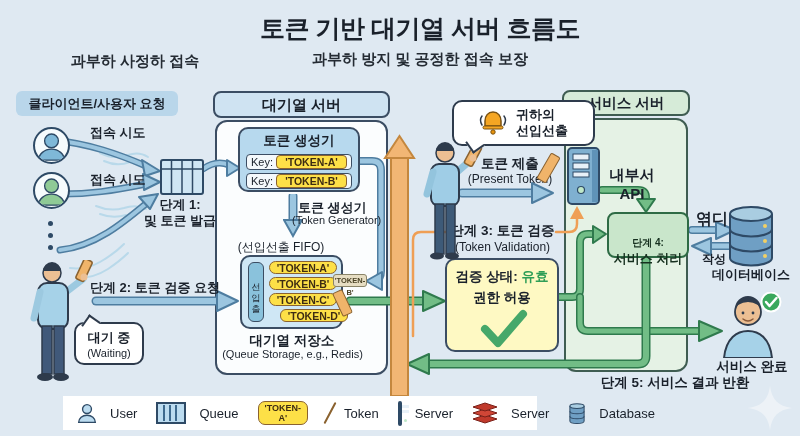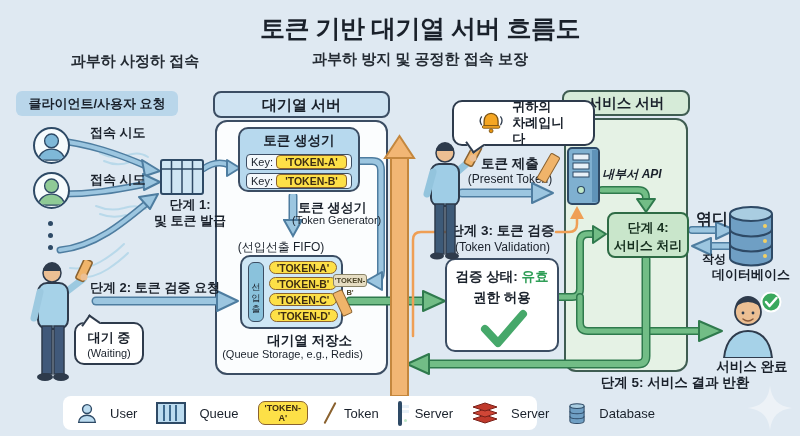--- a/index.html
+++ b/index.html
@@ -162,21 +162,21 @@
 
   <div class="abs" style="left:160px;top:159px;">
     <svg width="44" height="36" viewBox="0 0 44 36">
       <rect x="1" y="1" width="42" height="34" rx="2" fill="#cfe6f4" stroke="#2e4a66" stroke-width="2"></rect>
       <line x1="1" y1="10" x2="43" y2="10" stroke="#2e4a66" stroke-width="1.5"></line>
       <line x1="11.5" y1="1" x2="11.5" y2="35" stroke="#2e4a66" stroke-width="1.5"></line>
       <line x1="22" y1="1" x2="22" y2="35" stroke="#2e4a66" stroke-width="1.5"></line>
       <line x1="32.5" y1="1" x2="32.5" y2="35" stroke="#2e4a66" stroke-width="1.5"></line>
     </svg>
   </div>
-  <div class="abs ctr b" style="left:140px;top:197px;width:100px;font-size:13px;line-height:16px;">
+  <div class="abs ctr b" style="left:130px;top:197px;width:100px;font-size:13px;line-height:16px;">
     <div>단계 1:</div>
     <div>및 토큰 발급</div>
   </div>
 
   <div class="abs" style="left:26px;top:260px;">
     <svg width="78" height="126" viewBox="0 0 78 126">
       <line x1="40" y1="32" x2="57" y2="19" stroke="#9cc9e0" stroke-width="7" stroke-linecap="round"></line>
       <rect x="54" y="-1" width="9" height="22" rx="2" fill="#f0b46a" stroke="#8a6230" stroke-width="1.5" transform="rotate(25 58 9)"></rect>
       <circle cx="58" cy="17" r="3.5" fill="#ecbf93"></circle>
       <rect x="12" y="23" width="30" height="46" rx="9" fill="#a6d2e8" stroke="#2e3b4c" stroke-width="2"></rect>
@@ -220,32 +220,32 @@
   <div class="abs ctr" style="left:226px;top:239px;width:110px;font-size:12px;">(선입선출 FIFO)</div>
 
   <div class="abs" style="left:240px;top:255px;width:103px;height:74px;background:#cfe7f5;border:2px solid #3b4d63;border-radius:10px;box-sizing:border-box;">
     <div style="position:absolute;left:6px;top:5px;width:16px;height:60px;background:#8ac2dc;border:1.5px solid #3b4d63;border-radius:6px;box-sizing:border-box;
                 display:flex;flex-direction:column;align-items:center;justify-content:center;font-size:9px;line-height:10px;writing-mode:vertical-rl;letter-spacing:2px;">
       <span>선입출</span>
     </div>
     <div class="pill" style="position:absolute;left:27px;top:4px;width:68px;height:13px;font-size:10.5px;line-height:12px;">'TOKEN-A'</div>
     <div class="pill" style="position:absolute;left:27px;top:20px;width:68px;height:13px;font-size:10.5px;line-height:12px;">'TOKEN-B'</div>
     <div class="pill" style="position:absolute;left:27px;top:36px;width:68px;height:13px;font-size:10.5px;line-height:12px;">'TOKEN-C'</div>
-    <div class="pill" style="position:absolute;left:28px;top:52px;width:68px;height:13px;font-size:10.5px;line-height:12px;">'TOKEN-D'</div>
-  </div>
-  <div class="abs ctr b" style="left:232px;top:332px;width:120px;font-size:13.5px;text-align:right;">대기열 저장소</div>
+    <div class="pill" style="position:absolute;left:38px;top:52px;width:68px;height:13px;font-size:10.5px;line-height:12px;border-radius:6px;">'TOKEN-D'</div>
+  </div>
+  <div class="abs ctr b" style="left:232px;top:332px;width:120px;font-size:13.5px;">대기열 저장소</div>
   <div class="abs ctr" style="left:220px;top:348px;width:145px;font-size:11px;">(Queue Storage, e.g., Redis)</div>
 
   <div class="abs ctr b" style="left:333px;top:274px;width:34px;height:13px;line-height:12px;background:#e6ddc2;border:1px solid #8a8468;border-radius:3px;font-size:7.5px;color:#4a4226;box-sizing:border-box;">'TOKEN-B'</div>
   <div class="abs" style="left:337px;top:290px;width:11px;height:26px;background:#f0b46a;border:1.5px solid #8a6230;border-radius:2px;transform:rotate(-25deg);box-sizing:border-box;"></div>
 
   <div class="abs ctr b" style="left:440px;top:222px;width:125px;font-size:13.5px;">단계 3: 토큰 검증</div>
   <div class="abs ctr" style="left:445px;top:240px;width:115px;font-size:12px;">(Token Validation)</div>
 
-  <div class="abs" style="left:445px;top:258px;width:114px;height:94px;background:#ffffff;border:2px solid #3b4d63;border-radius:10px;box-sizing:border-box;">
+  <div class="abs" style="left:445px;top:258px;width:114px;height:94px;background:#fef9c3;border:2px solid #3b4d63;border-radius:10px;box-sizing:border-box;">
     <div class="ctr b" style="font-size:13.5px;margin-top:8px;">
       <span>검증 상태: </span><span style="color:#2f9e57;">유효</span>
     </div>
     <div class="ctr b" style="font-size:13.5px;margin-top:3px;">권한 허용</div>
     <svg width="52" height="40" viewBox="0 0 52 40" style="margin:2px 0 0 30px;">
       <path d="M8,20 L21,34 L46,5" fill="none" stroke="#46a86a" stroke-width="8" stroke-linecap="round" stroke-linejoin="round"></path>
     </svg>
   </div>
 
   <div class="abs" style="left:417px;top:142px;">
@@ -268,42 +268,42 @@
     <div class="abs" style="left:14px;bottom:-7px;width:12px;height:12px;background:#fff;border-right:2px solid #2e3b4c;border-bottom:2px solid #2e3b4c;transform:rotate(55deg);"></div>
     <svg width="30" height="28" viewBox="0 0 30 28">
       <path d="M4,7 q-3,4 0,9" fill="none" stroke="#2e3b4c" stroke-width="1.5" stroke-linecap="round"></path>
       <path d="M26,7 q3,4 0,9" fill="none" stroke="#2e3b4c" stroke-width="1.5" stroke-linecap="round"></path>
       <path d="M15,3 C10,3 7,7 7,12 L7,17 L23,17 L23,12 C23,7 20,3 15,3 Z" fill="#f5a623" stroke="#7a5212" stroke-width="1.5"></path>
       <rect x="5" y="17" width="20" height="3" rx="1.5" fill="#f5a623" stroke="#7a5212" stroke-width="1"></rect>
       <circle cx="15" cy="23" r="2.2" fill="#e8930c" stroke="#7a5212" stroke-width="1"></circle>
     </svg>
     <div style="font-size:13px;line-height:16px;font-weight:bold;">
       <div>귀하의</div>
-      <div>차례입니다</div>
+      <div>선입선출</div>
     </div>
   </div>
 
   <div class="abs ctr b" style="left:468px;top:155px;width:84px;font-size:13.5px;">토큰 제출</div>
   <div class="abs ctr" style="left:460px;top:172px;width:100px;font-size:12px;">(Present Token)</div>
   <div class="abs" style="left:543px;top:153px;width:11px;height:30px;background:#f0b46a;border:1.5px solid #8a6230;border-radius:2px;transform:rotate(30deg);box-sizing:border-box;"></div>
 
   <div class="abs" style="left:566px;top:146px;">
     <svg width="38" height="60" viewBox="0 0 38 60">
       <rect x="2" y="2" width="31" height="56" rx="4" fill="#7fb0d0" stroke="#2e4a66" stroke-width="2"></rect>
       <rect x="26" y="4" width="6" height="52" fill="#5f93b8"></rect>
       <rect x="7" y="8" width="16" height="6" fill="#e8f1f8" stroke="#2e4a66" stroke-width="1"></rect>
       <rect x="7" y="17" width="16" height="6" fill="#e8f1f8" stroke="#2e4a66" stroke-width="1"></rect>
       <rect x="7" y="26" width="16" height="5" fill="#e8f1f8" stroke="#2e4a66" stroke-width="1"></rect>
       <circle cx="15" cy="44" r="3.5" fill="#bfe8c8" stroke="#2e4a66" stroke-width="1.2"></circle>
     </svg>
   </div>
-  <div class="abs ctr b" style="left:598px;top:166px;width:68px;font-size:12px;font-style:italic;">내부서 API</div>
+  <div class="abs ctr b" style="left:598px;top:166px;width:68px;font-size:15px;">내부서 API</div>
 
   <div class="abs" style="left:607px;top:212px;width:82px;height:46px;background:#c9e6cb;border:2px solid #2e6b45;border-radius:8px;box-sizing:border-box;color:#16301f;">
-    <div class="ctr b" style="font-size:13px;margin-top:5px;">단계 4:</div>
+    <div class="ctr b" style="font-size:10px;margin-top:22px;">단계 4:</div>
     <div class="ctr b" style="font-size:13px;">서비스 처리</div>
   </div>
 
   <div class="abs ctr b" style="left:694px;top:209px;width:36px;font-size:16px;">엮디</div>
   <div class="abs ctr b" style="left:696px;top:251px;width:36px;font-size:12px;">작성</div>
 
   <div class="abs" style="left:727px;top:205px;">
     <svg width="48" height="62" viewBox="0 0 48 62">
       <path d="M3,9 L3,53 a21,7.5 0 0 0 42,0 L45,9" fill="#6f9fc4" stroke="#2e4a66" stroke-width="2"></path>
       <path d="M3,24 a21,7.5 0 0 0 42,0" fill="none" stroke="#2e4a66" stroke-width="2"></path>
@@ -325,21 +325,21 @@
       <path d="M15,17 a13,13 0 0 1 26,0 l-3,-4 q-10,-6 -20,0 z" fill="#2e3b4c"></path>
       <circle cx="23" cy="21" r="1.4" fill="#2e3b4c"></circle>
       <circle cx="33" cy="21" r="1.4" fill="#2e3b4c"></circle>
       <path d="M23,27 q5,4 10,0" fill="none" stroke="#8a5a3a" stroke-width="1.5" stroke-linecap="round"></path>
       <circle cx="51" cy="10" r="9.5" fill="#3aa85c" stroke="#ffffff" stroke-width="2"></circle>
       <path d="M46,10 l3.5,4 l7,-8" fill="none" stroke="#ffffff" stroke-width="2.5" stroke-linecap="round" stroke-linejoin="round"></path>
     </svg>
   </div>
   <div class="abs ctr b" style="left:712px;top:358px;width:80px;font-size:13.5px;">서비스 완료</div>
 
-  <div class="abs" style="left:63px;top:396px;width:474px;height:34px;background:#ffffff;border-radius:8px;display:flex;align-items:center;gap:13px;padding:0 14px;box-sizing:border-box;font-size:13px;">
+  <div class="abs" style="left:63px;top:396px;width:474px;height:34px;background:#ffffff;border-radius:0;display:flex;align-items:center;gap:13px;padding:0 14px;box-sizing:border-box;font-size:13px;">
     <span style="display:inline-flex;">
       <svg width="20" height="20" viewBox="0 0 36 36">
         <circle cx="18" cy="11" r="8" fill="#bcdcf0" stroke="#2e4a66" stroke-width="2.5"></circle>
         <path d="M3,35 a15,13 0 0 1 30,0 z" fill="#bcdcf0" stroke="#2e4a66" stroke-width="2.5"></path>
       </svg>
     </span>
     <span class="b" style="font-weight:normal;">User</span>
     <span style="display:inline-flex;margin-left:6px;">
       <svg width="30" height="22" viewBox="0 0 30 22">
         <rect x="1" y="1" width="28" height="20" fill="#bcdcf0" stroke="#2e4a66" stroke-width="2"></rect>

